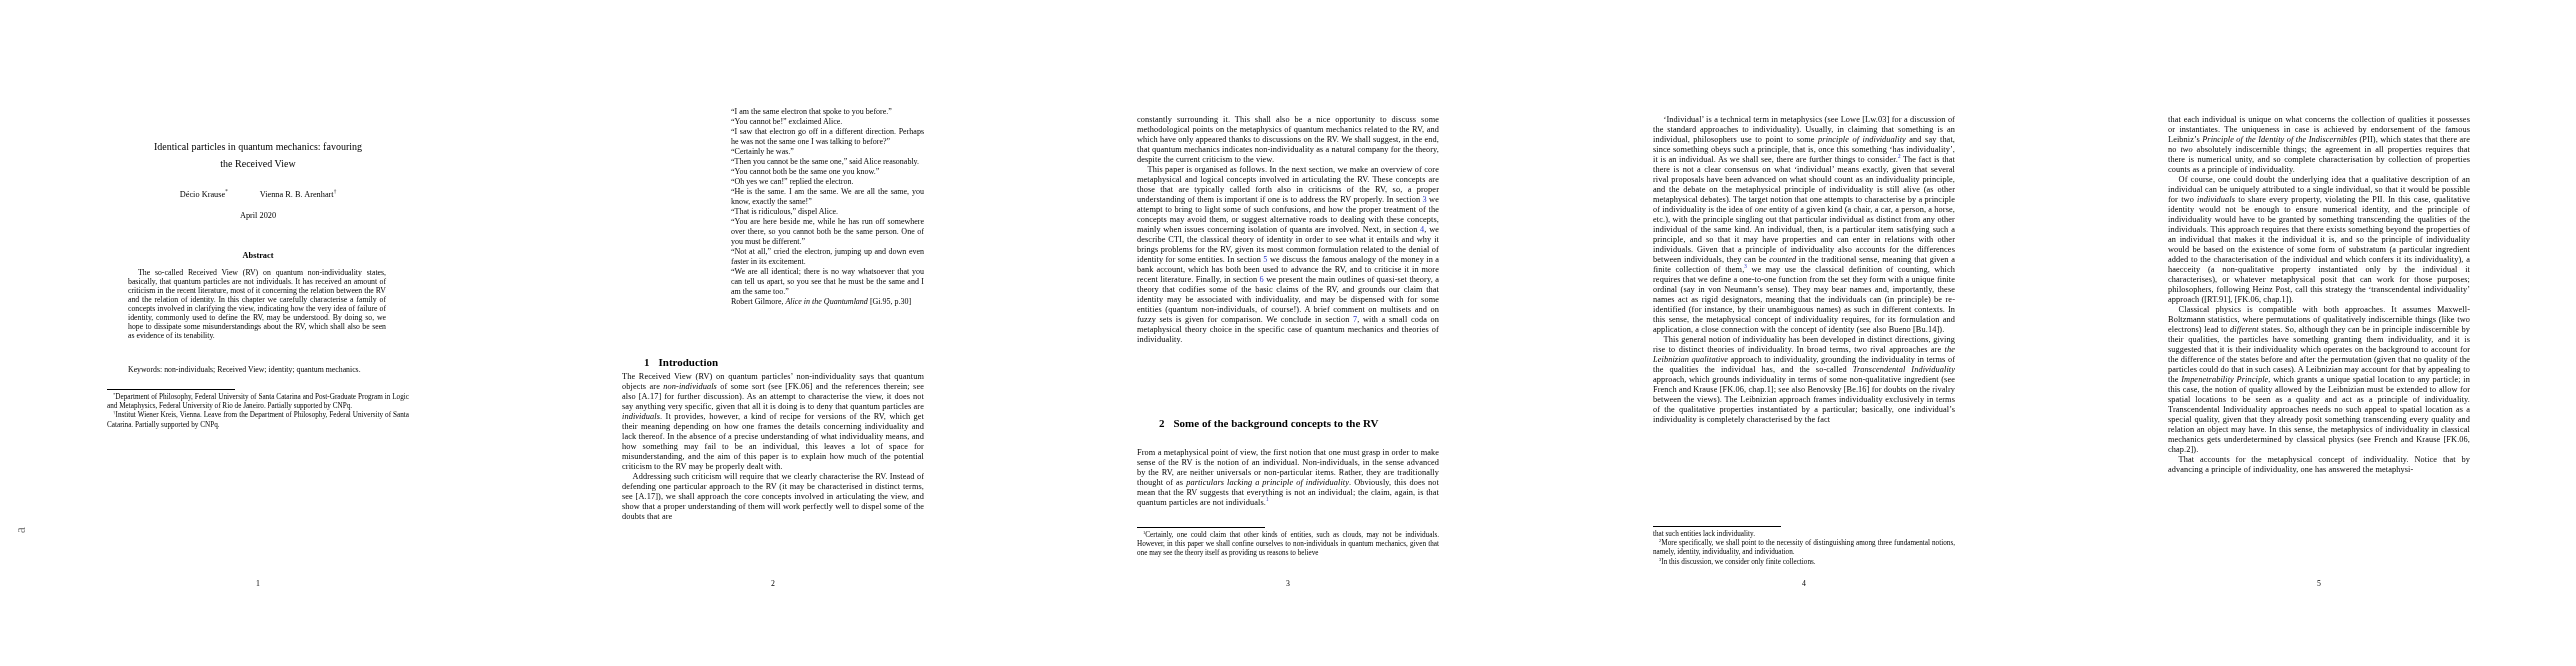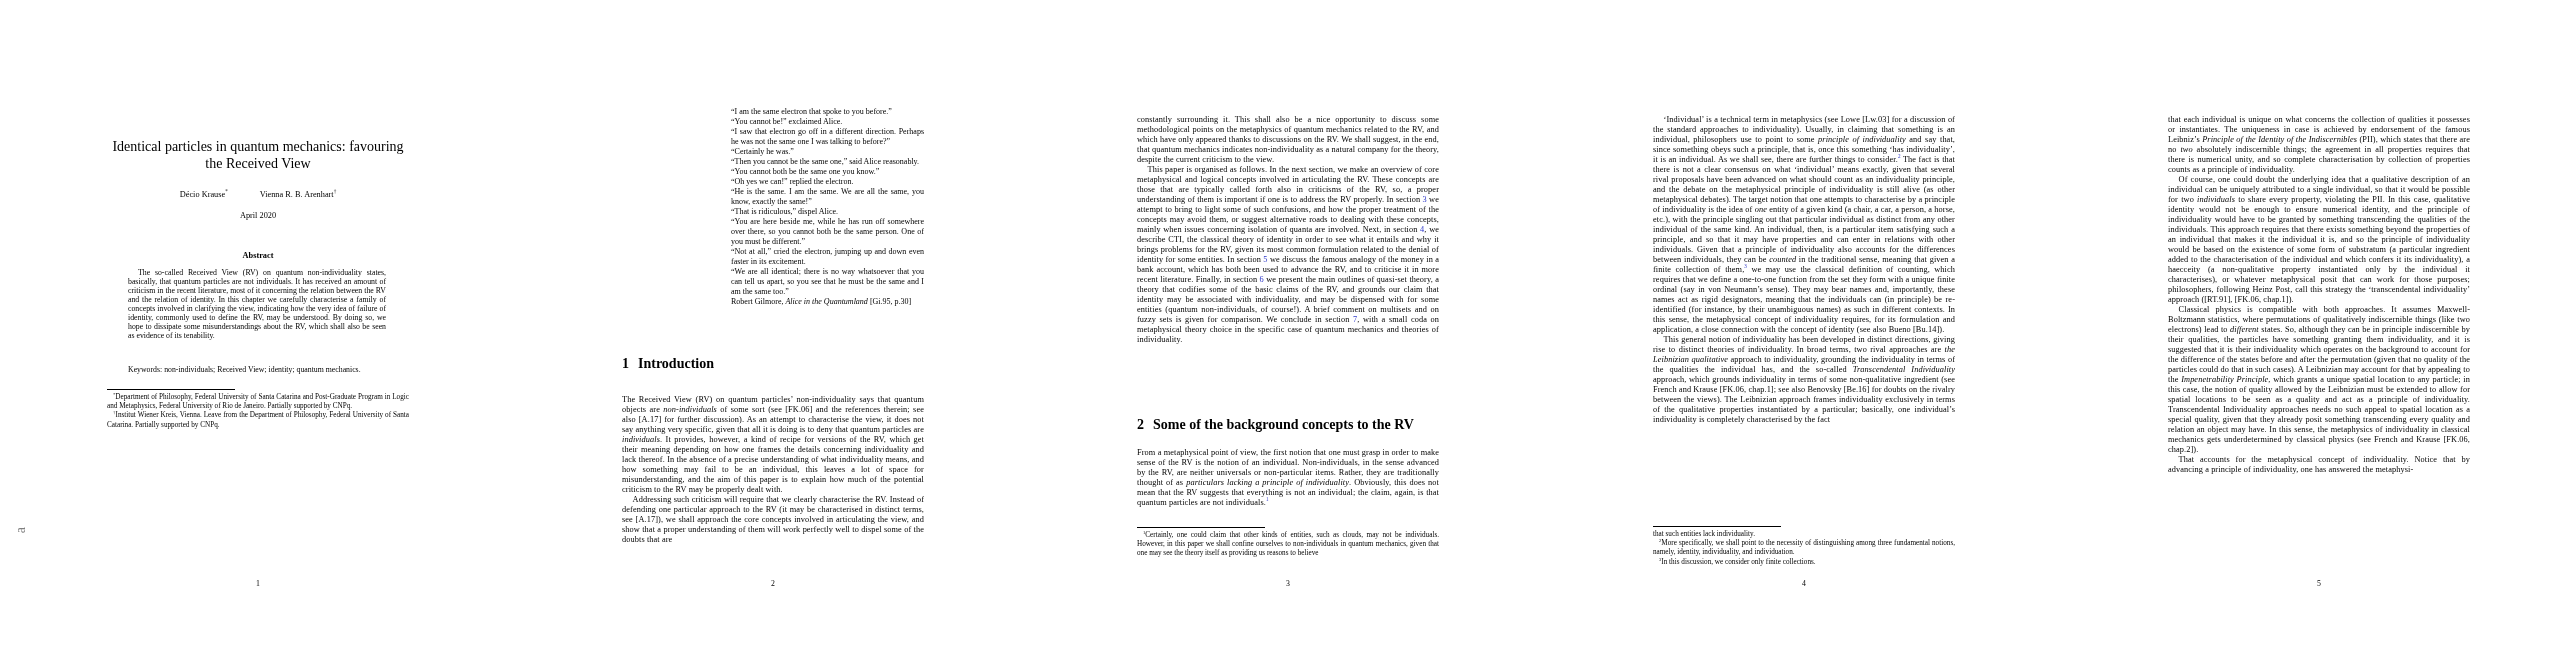--- a/index.html
+++ b/index.html
@@ -12,48 +12,48 @@
     white-space:nowrap; font-size:14px; color:var(--arxiv_gray,#7f7f7f);
     letter-spacing:0.2px;
   }
 
   .page{ position:absolute; top:0; width:515px; height:527px; background:#fff; }
   #p1{left:0} #p2{left:515px} #p3{left:1030px} #p4{left:1546px} #p5{left:2061px}
 
   .page > div{ position:absolute; left:107px; width:302px; }
 
   
-  .title{ top:139px; text-align:center; font-size:14px; line-height:16.7px; }
+  .title{ top:139px; text-align:center; font-size:10px; line-height:16.7px; }
   .title span{ display:block; }
   .authors{ top:190px; display:flex; justify-content:center; gap:32px; font-size:8.3px; }
   .date{ top:211px; text-align:center; font-size:8.3px; }
   .abs-head{ top:251px; text-align:center; font-weight:bold; font-size:8.3px; }
   .abstract{ top:268px; left:128px !important; width:258px !important;
              font-size:7.8px; line-height:9px; text-align:justify; }
   .abstract p{ text-indent:10px; }
   .keywords{ top:365px; left:128px !important; width:258px !important;
              font-size:7.8px; line-height:9.7px; text-align:justify; }
   .fnrule{ top:389px; width:128px !important; border-top:0.6px solid #000; height:0; }
   .footnotes{ top:393px; font-size:7.2px; line-height:9.2px; text-align:justify; }
   .footnotes p{ text-indent:6.1px; }
   .footnotes p.cont{ text-indent:0; }
   .pagenum{ top:579px; text-align:center; font-size:7.8px; }
 
   
   .bodyblock{ font-size:8.3px; line-height:10px; text-align:justify; letter-spacing:0.1px; }
   .bodyblock p{ text-indent:10.6px; }
   .bodyblock p.noindent{ text-indent:0; }
-  .sec-head{ font-size:14px; font-weight:bold; }
+  .sec-head{ font-size:11px; font-weight:bold;margin-left:22px; }
   .sec-head .secnum{ margin-right:9px; }
 
   
   .epigraph{ top:107px; left:216px !important; width:193px !important;
              font-size:8px; line-height:10px; text-align:justify; }
   #p2 .sec-head{ top:356px; }
-  #p2 .bodyblock{ top:395px; }
+  #p2 .bodyblock{ top:372px; }
 
   
   #p3 .block-a{ top:115px; }
   #p3 .sec-head{ top:417px; }
   #p3 .block-b{ top:448px; }
   #p3 .fnrule{ top:527px; }
   #p3 .footnotes{ top:531px; }
 
   
   #p4 .block-a{ top:115px; }

